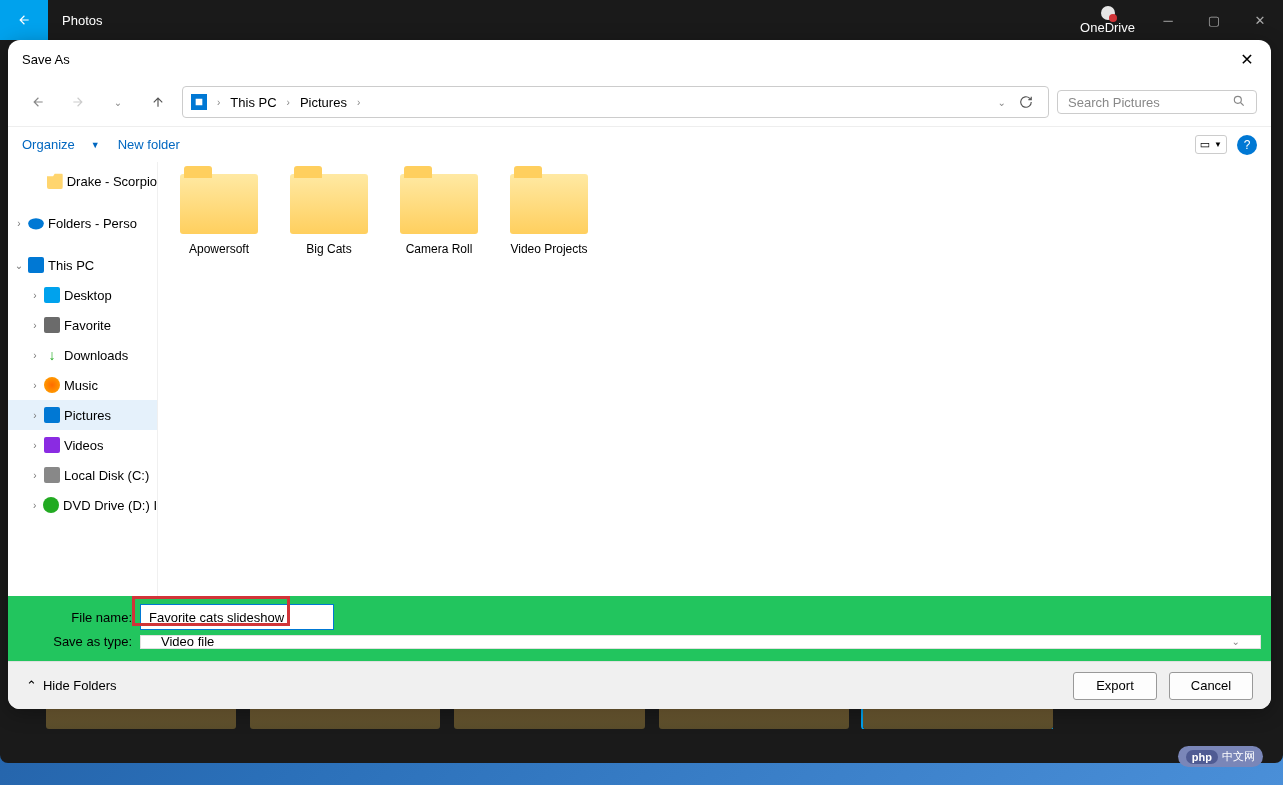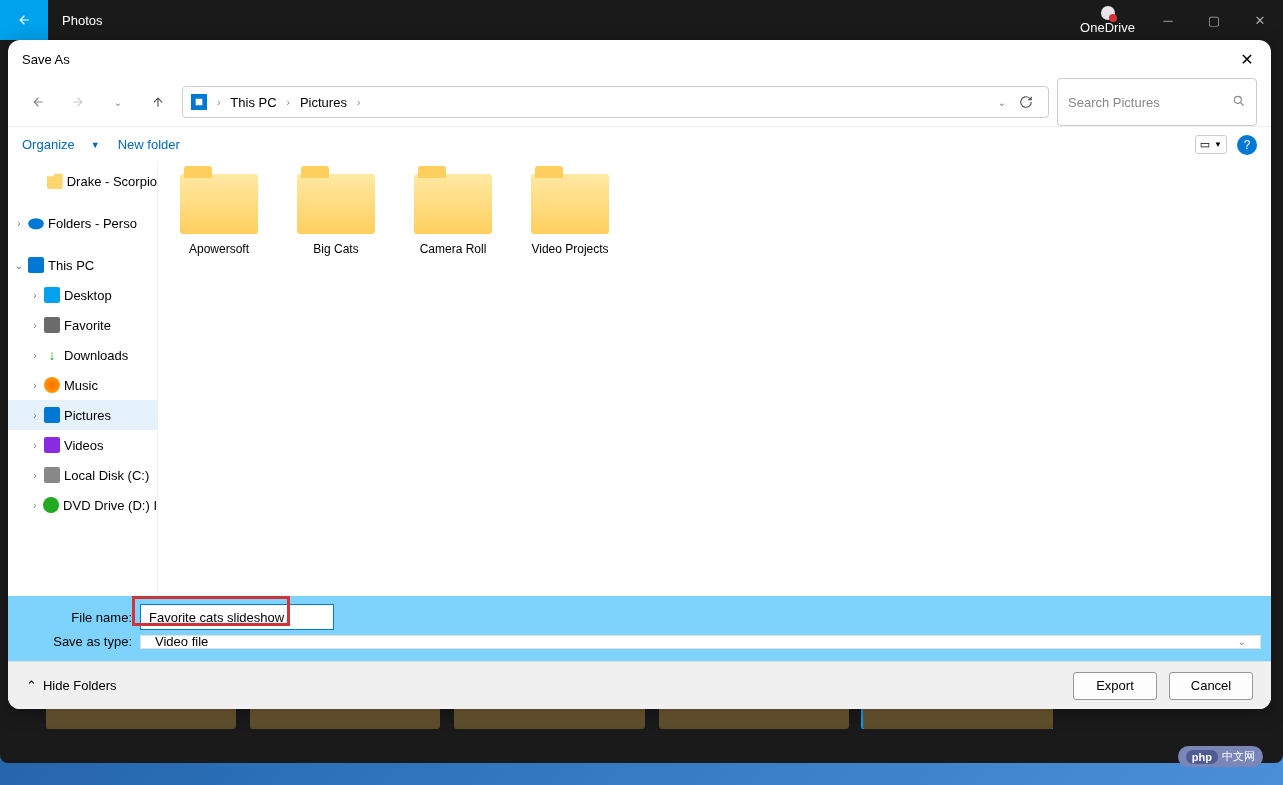--- a/index.html
+++ b/index.html
@@ -23,21 +23,21 @@
   .nav-row { height:48px; display:flex; align-items:center; padding:0 14px; gap:8px; }
   .nav-arrow { width:32px; height:32px; display:flex; align-items:center; justify-content:center; color:#888; cursor:pointer; }
   .nav-arrow.enabled { color:#333; }
   .addr-bar { flex:1; height:32px; border:1px solid #ccc; border-radius:4px; display:flex; align-items:center; padding:0 8px; gap:6px; font-size:13px; }
   .addr-icon { width:16px; height:16px; background:#0078d4; display:flex; align-items:center; justify-content:center; }
   .addr-icon svg { width:10px; height:10px; fill:#fff; }
   .crumb-sep { color:#888; font-size:10px; padding:0 4px; }
   .addr-tail { flex:1; }
   .chev-down { color:#888; font-size:10px; }
   .refresh-btn { width:28px; height:28px; display:flex; align-items:center; justify-content:center; color:#555; cursor:pointer; }
-  .search-box { width:200px; height:48px; border:1px solid #ccc; border-radius:4px; display:flex; align-items:center; padding:0 10px; gap:8px; color:#888; font-size:13px; }
+  .search-box { width:200px; height:24px; border:1px solid #ccc; border-radius:4px; display:flex; align-items:center; padding:0 10px; gap:8px; color:#888; font-size:13px; }
   .search-icon { margin-left:auto; }
 
   .toolbar { height:36px; display:flex; align-items:center; padding:0 14px; gap:18px; font-size:13px; border-top:1px solid #eee; }
   .organize { color:#0067c0; cursor:pointer; display:flex; align-items:center; gap:16px; }
   .newfolder { color:#0067c0; cursor:pointer; }
   .tool-right { display:flex; align-items:center; gap:10px; margin-left:auto; }
   .view-sel { display:flex; align-items:center; gap:4px; border:1px solid #ccc; padding:2px 4px; border-radius:3px; font-size:11px; cursor:pointer; }
   .help-btn { width:20px; height:20px; border-radius:50%; background:#0078d4; color:#fff; display:flex; align-items:center; justify-content:center; font-size:12px; cursor:pointer; }
 
   .explorer-body { flex:1; display:flex; min-height:0; }
@@ -53,32 +53,32 @@
   .ico-thispc { background:#0078d4; border-radius:2px; }
   .ico-desktop { background:#00a2ed; border-radius:2px; }
   .ico-docs { background:#6b6b6b; border-radius:2px; }
   .ico-dl { color:#22aa22; display:flex; align-items:center; justify-content:center; font-size:14px; }
   .ico-music { background:radial-gradient(circle,#ff6b00,#ffaa00); border-radius:50%; }
   .ico-pic { background:#0078d4; border-radius:2px; }
   .ico-vid { background:#8a2be2; border-radius:2px; }
   .ico-disk { background:#888; border-radius:2px; }
   .ico-dvd { background:#22aa22; border-radius:50%; }
 
-  .content { flex:1; padding:12px 18px; display:flex; gap:31px; align-items:flex-start; }
+  .content { flex:1; padding:12px 18px; display:flex; gap:24px; align-items:flex-start; }
   .folder-tile { width:86px; display:flex; flex-direction:column; align-items:center; gap:8px; cursor:pointer; font-size:12px; text-align:center; }
   .folder-big { width:78px; height:60px; background:linear-gradient(#ffe9a3,#ffcf5e); border-radius:3px; position:relative; }
   .folder-big::before { content:''; position:absolute; top:-8px; left:4px; width:28px; height:12px; background:#ffcf5e; border-radius:3px 3px 0 0; }
 
-  .input-section { background:#7dd3fc; padding:4px 10px 8px 10px; font-size:13px; }
+  .input-section { background:#22c55e; padding:4px 10px 8px 10px; font-size:13px; }
   .input-row { display:flex; align-items:center; margin:4px 0; }
   .input-label { width:122px; text-align:right; padding-right:8px; }
   .filename-field { flex:1; height:26px; border:1px solid #0078d4; padding:0 8px; font-size:13px; }
   .fn-highlight { border:3px solid #d13438; padding:2px; margin-left:-3px; margin-top:-3px; position:relative; }
   .fn-wrap { flex:1; position:relative; }
-  .type-field { flex:1; height:14px; border:1px solid #e0e0e0; padding:0 14px; font-size:13px; display:flex; align-items:center; background:#fff; }
+  .type-field { flex:1; height:14px; border:1px solid #e0e0e0; padding:0 20px; font-size:13px; display:flex; align-items:center; background:#fff; }
   .type-chev { margin-left:auto; color:#888; font-size:10px; }
 
   .button-bar { height:48px; background:#f0f0f0; display:flex; align-items:center; padding:0 18px; gap:12px; border-top:1px solid #e0e0e0; }
   .hide-folders { display:flex; align-items:center; gap:6px; font-size:13px; cursor:pointer; }
   .dlg-btn { width:84px; height:28px; border:1px solid #999; background:#fdfdfd; border-radius:3px; font-size:13px; cursor:pointer; }
 
   .thumb-strip { position:absolute; left:46px; right:230px; bottom:34px; height:44px; display:flex; gap:14px; overflow:hidden; }
   .thumb { flex:1; height:44px; background:linear-gradient(#8a6d3b,#5a4d2b); border-radius:3px; }
   .thumb.active { box-shadow:0 0 0 2px #00a2ed; }
 

